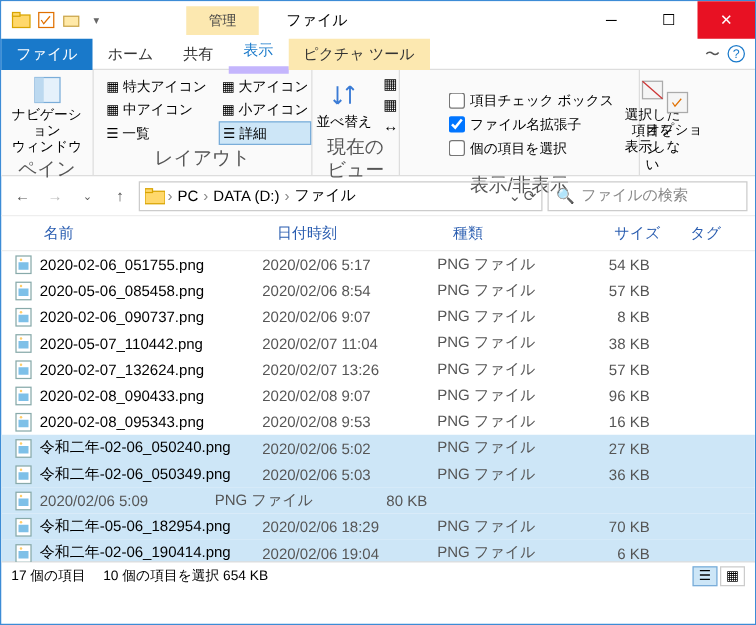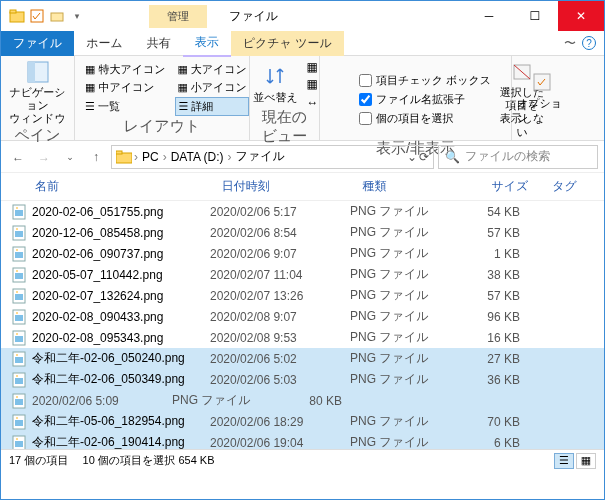--- a/index.html
+++ b/index.html
@@ -8,21 +8,21 @@
 .tb-left{display:flex;align-items:center;gap:4px;padding-left:8px;}
 .tb-ico{width:16px;height:16px;display:inline-flex;align-items:center;justify-content:center;}
 .ctx-tab{background:#fce8b0;padding:4px 18px;font-size:11px;color:#444;margin-left:60px;}
 .title-txt{margin-left:18px;font-size:12px;}
 .winbtns{display:flex;}
 .winbtn{width:46px;height:30px;display:flex;align-items:center;justify-content:center;color:#000;}
 .winbtn.close{background:#e81123;color:#fff;}
 .ribbontabs{display:flex;align-items:center;border-bottom:1px solid #ddd;height:25px;}
 .rtab{padding:4px 12px;font-size:12px;color:#333;}
 .rtab.file{background:#1979ca;color:#fff;}
-.rtab.active{border-bottom:2px solid #c4b5fd;color:#1979ca;}
+.rtab.active{border-bottom:6px solid #c4b5fd;color:#1979ca;}
 .rtab.ctx{background:#fce8b0;}
 .help{margin-left:auto;margin-right:8px;display:flex;gap:6px;align-items:center;}
 .ribbon{display:flex;height:85px;border-bottom:1px solid #ddd;background:#fafafa;}
 .rgroup{border-right:1px solid #ddd;padding:4px 8px;display:flex;flex-direction:column;justify-content:space-between;}
 .rgroup-label{text-align:center;font-size:15px;color:#555;}
 .rgbody{display:flex;gap:6px;flex:1;align-items:center;}
 .bigbtn{display:flex;flex-direction:column;align-items:center;justify-content:center;font-size:11px;gap:2px;min-width:50px;}
 .ico24{width:24px;height:24px;display:inline-flex;align-items:center;justify-content:center;font-size:18px;}
 .layout-grid{display:grid;grid-template-columns:auto auto;gap:1px 8px;font-size:11px;}
 .lgi{display:flex;align-items:center;gap:3px;white-space:nowrap;padding:1px 2px;}
@@ -259,37 +259,37 @@
       <span class="fsize">54 KB</span>
     </div>
     <div class="row">
       <span class="fico">
         <svg width="16" height="16">
           <rect x="2" y="1" width="12" height="14" fill="#fff" stroke="#8aa"></rect>
           <rect x="4" y="6" width="8" height="6" fill="#7ec0e8"></rect>
           <circle cx="6" cy="4" r="1" fill="#fc6"></circle>
         </svg>
       </span>
-      <span class="fname">2020-12-06_085458.png</span>
+      <span class="fname">2020-05-06_085458.png</span>
       <span class="fdate">2020/02/06 8:54</span>
       <span class="ftype">PNG ファイル</span>
       <span class="fsize">57 KB</span>
     </div>
     <div class="row">
       <span class="fico">
         <svg width="16" height="16">
           <rect x="2" y="1" width="12" height="14" fill="#fff" stroke="#8aa"></rect>
           <rect x="4" y="6" width="8" height="6" fill="#7ec0e8"></rect>
           <circle cx="6" cy="4" r="1" fill="#fc6"></circle>
         </svg>
       </span>
       <span class="fname">2020-02-06_090737.png</span>
       <span class="fdate">2020/02/06 9:07</span>
       <span class="ftype">PNG ファイル</span>
-      <span class="fsize">1 KB</span>
+      <span class="fsize">8 KB</span>
     </div>
     <div class="row">
       <span class="fico">
         <svg width="16" height="16">
           <rect x="2" y="1" width="12" height="14" fill="#fff" stroke="#8aa"></rect>
           <rect x="4" y="6" width="8" height="6" fill="#7ec0e8"></rect>
           <circle cx="6" cy="4" r="1" fill="#fc6"></circle>
         </svg>
       </span>
       <span class="fname">2020-05-07_110442.png</span>

